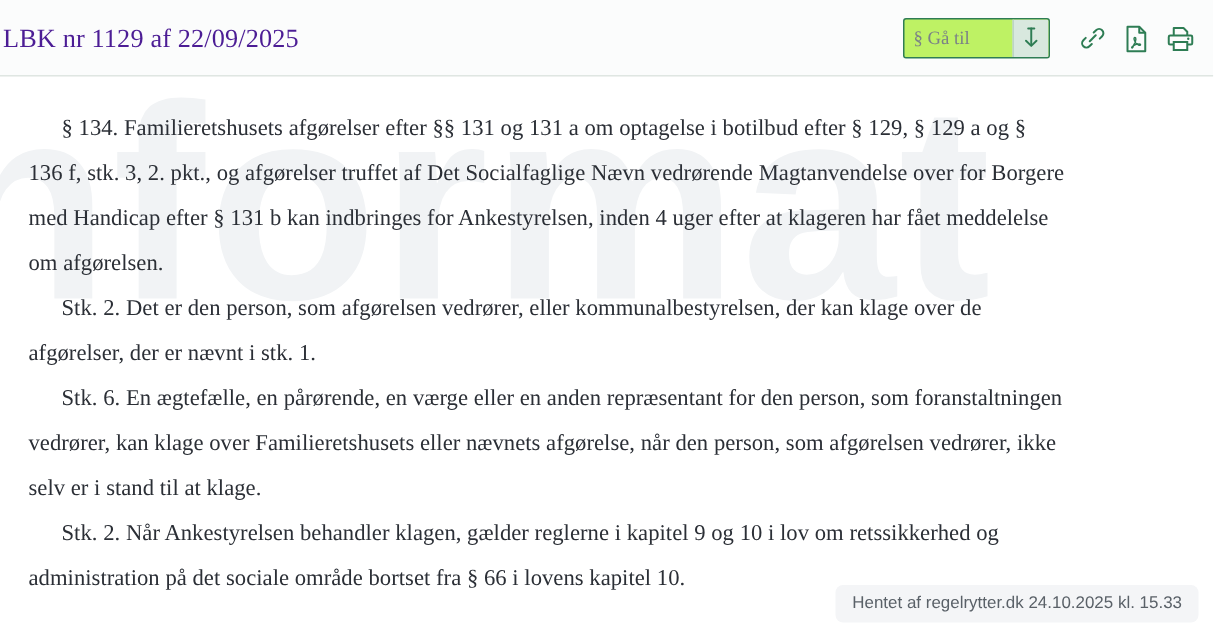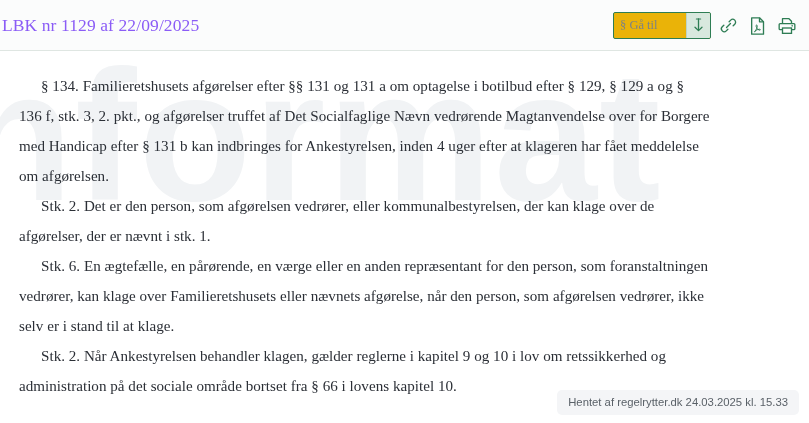--- a/index.html
+++ b/index.html
@@ -55,44 +55,44 @@
     display: flex;
     align-items: center;
     z-index: 5;
   }
   .doc-title {
     position: absolute;
     left: 2px;
     top: 15px;
     font-size: 17.5px;
     font-weight: 400;
-    color: #8b5cf6;
+    color: #4c1d95;
     letter-spacing: 0.1px;
     white-space: nowrap;
   }
 
   .toolbar {
     position: absolute;
     right: 8px;
     top: 11px;
     display: flex;
     align-items: center;
     gap: 0px;
   }
 
   .goto-wrap {
     display: flex;
     align-items: stretch;
     height: 27px;
     border: 1.5px solid #2e7d54;
     border-radius: 2px;
-    background: #eab308;
+    background: #bef264;
     box-sizing: border-box;
     overflow: hidden;
-    margin-right: 3px;
+    margin-right: 14px;
   }
   .goto-input {
     width: 72px;
     border: none;
     outline: none;
     background: transparent;
     font-family: "Liberation Serif", "DejaVu Serif", serif;
     font-size: 12.5px;
     color: #4a5055;
     padding: 0 5px 0 6px;
@@ -229,15 +229,15 @@
     <p class="para">
       <span class="lead">Stk. 6.</span><span> En ægtefælle, en pårørende, en værge eller en anden repræsentant for den person, som foranstaltningen vedrører, kan klage over Familieretshusets eller nævnets afgørelse, når den person, som afgørelsen vedrører, ikke selv er i stand til at klage.</span>
     </p>
 
     <p class="para">
       <span class="lead">Stk. 2.</span><span> Når Ankestyrelsen behandler klagen, gælder reglerne i kapitel 9 og 10 i lov om retssikkerhed og administration på det sociale område bortset fra § 66 i lovens kapitel 10.</span>
     </p>
 
   </div>
 
-  <div class="footer-badge">Hentet af regelrytter.dk 24.03.2025 kl. 15.33</div>
+  <div class="footer-badge">Hentet af regelrytter.dk 24.10.2025 kl. 15.33</div>
 
 </div>
 
 </body></html>

